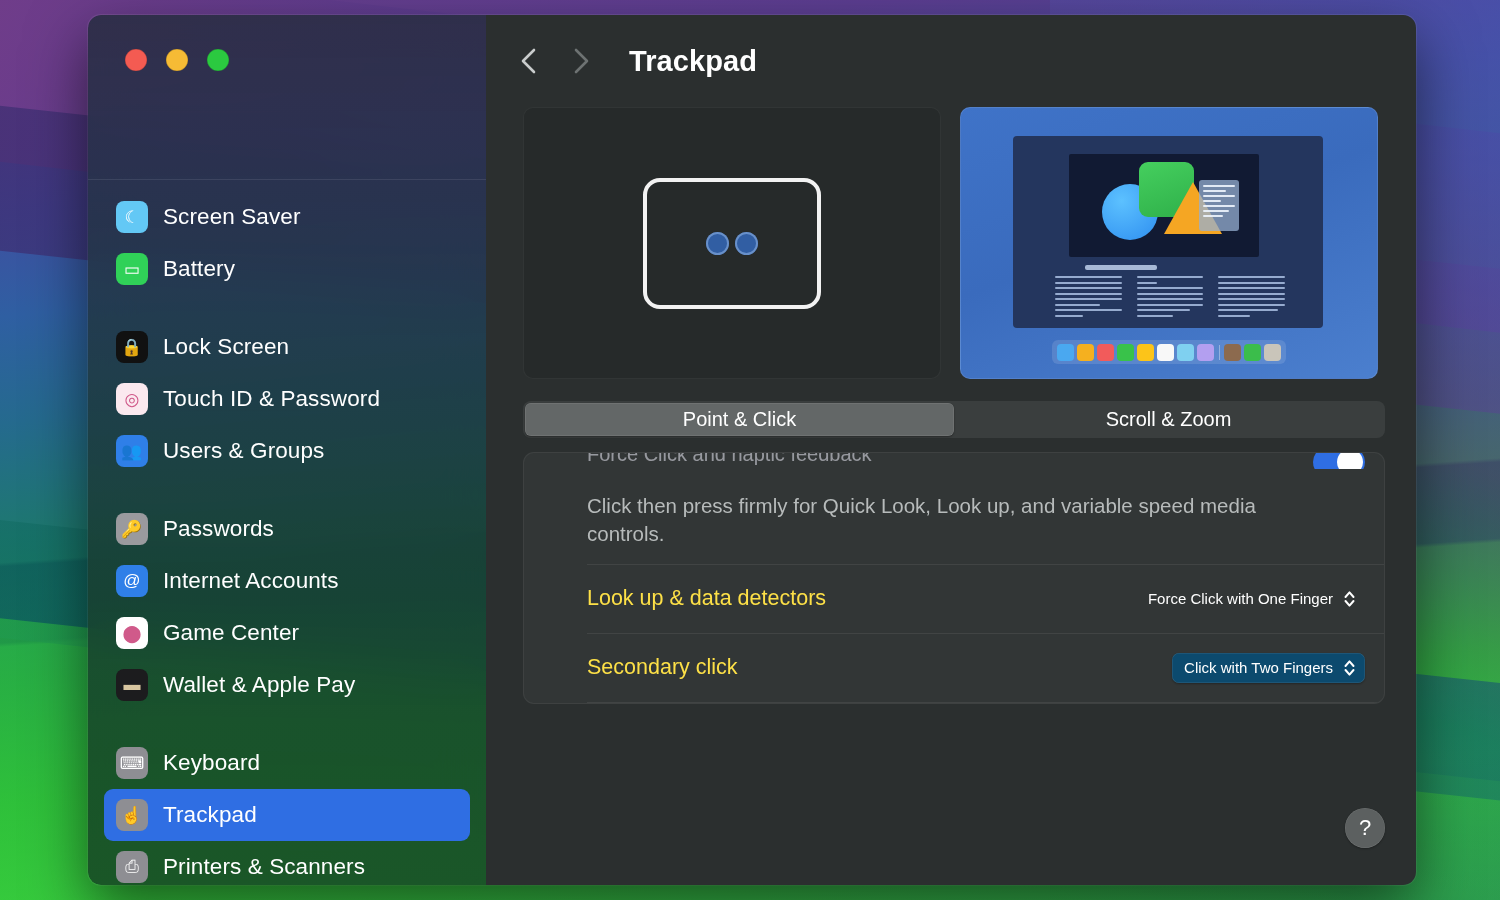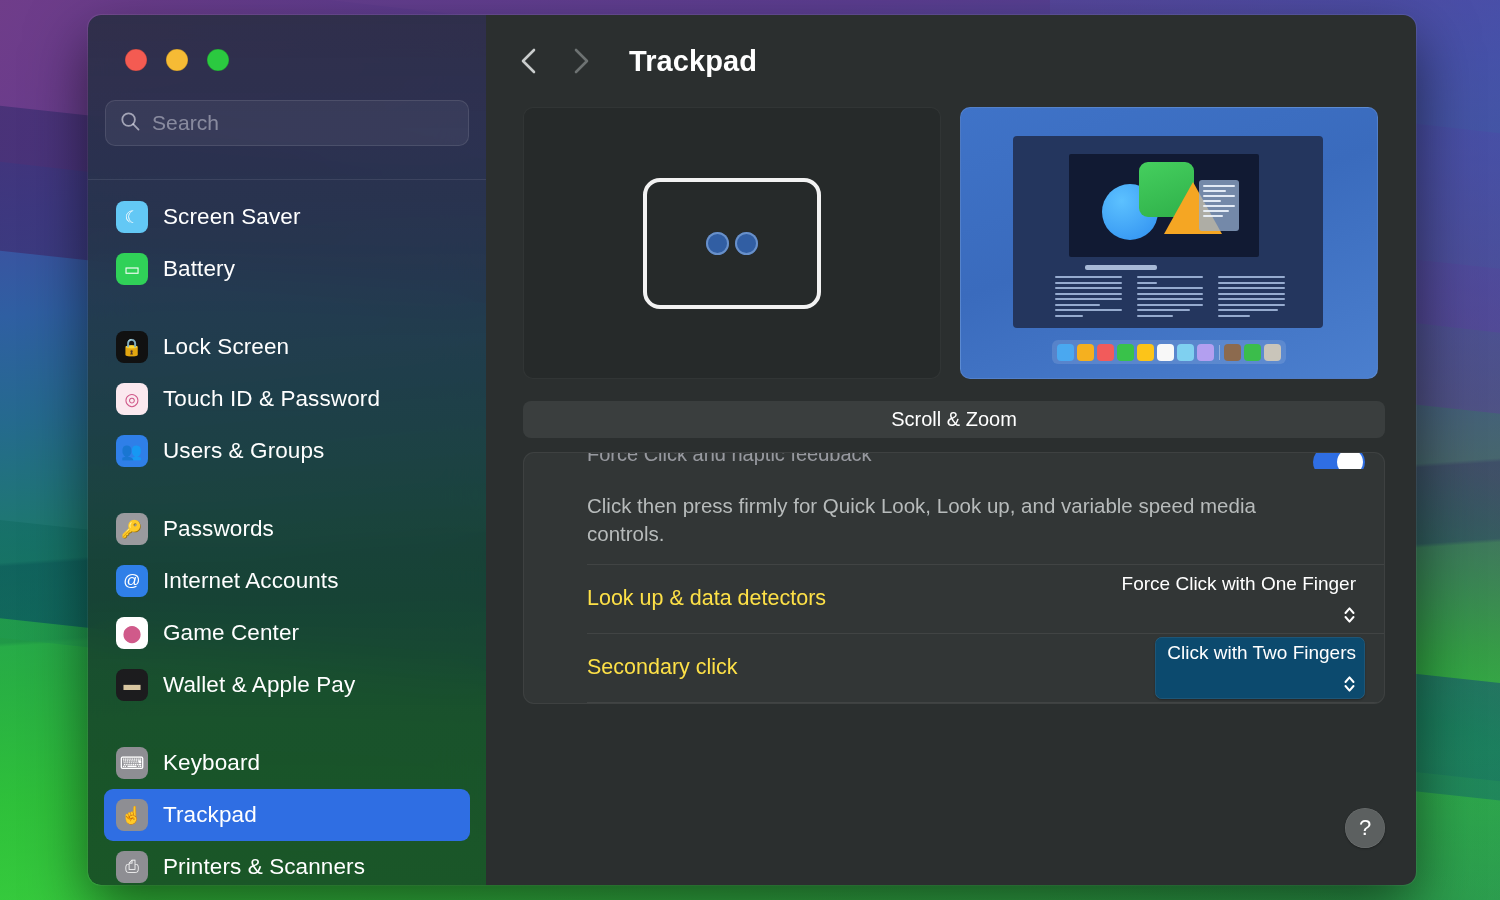--- a/index.html
+++ b/index.html
@@ -252,22 +252,22 @@
 
   .orow{
     display:flex; align-items:center; justify-content:space-between;
     padding:0 19px; height:68px;
   }
   .orow.tall{ height:92px; align-items:flex-start; padding-top:15px; }
   .orow .title{ color:#fde047; font-size:21.5px; }
   .orow .sub{ color:#a9adad; font-size:19.5px; margin-top:4px; }
 
   .popup{
-    display:inline-flex; align-items:flex-end; gap:10px;
-    color:#fff; font-size:19px; padding:5px 9px 5px 12px; border-radius:7px;flex-direction:column;
+    display:inline-flex; align-items:center; gap:10px;
+    color:#fff; font-size:15px; padding:5px 9px 5px 12px; border-radius:7px;
   }
   .popup.raised{
     background:#0c4a6e;
     box-shadow:0 1px 2px rgba(0,0,0,.3), inset 0 0 0 .5px rgba(255,255,255,.14);
   }
   .chev{ display:flex; flex-direction:column; gap:2px; line-height:0; }
   .chev svg{ display:block; }
 
   .switch{
     width:52px; height:30px; border-radius:15px; background:#5a5e5e;
@@ -312,29 +312,20 @@
 <div id="window">
 
   <div id="sidebar">
 
     <div class="traffic">
       <div class="tl red"></div>
       <div class="tl yel"></div>
       <div class="tl grn"></div>
     </div>
 
-    <div class="searchbox">
-      <span>
-        <svg width="21" height="21" viewBox="0 0 22 22">
-          <circle cx="9" cy="9" r="6.6" fill="none" stroke="rgba(235,235,245,.6)" stroke-width="1.9"></circle>
-          <line x1="13.8" y1="13.8" x2="19.4" y2="19.4" stroke="rgba(235,235,245,.6)" stroke-width="1.9" stroke-linecap="round"></line>
-        </svg>
-      </span>
-      <span class="search-ph">Search</span>
-    </div>
 
     <div class="side-divider"></div>
 
     <div id="sidelist">
         <div class="srow">
           <div class="ico" style="background: rgb(99, 200, 245); color: rgb(255, 255, 255);">☾</div>
           <div class="lbl">Screen Saver</div>
         </div>
         <div class="srow">
           <div class="ico" style="background: rgb(48, 209, 88); color: rgb(255, 255, 255);">▭</div>
@@ -477,20 +468,23 @@
               <div class="dk" style="background: rgb(179, 159, 240);"></div>
               <div class="dksep"></div>
               <div class="dk" style="background: rgb(140, 106, 78);"></div>
               <div class="dk" style="background: rgb(59, 189, 75);"></div>
               <div class="dk" style="background: rgb(201, 197, 186);"></div>
             </div>
         </div>
       </div>
 
       <div class="tabs">
+          <div class="tab active">
+            <span>Point &amp; Click</span>
+          </div>
           <div class="tab">
             <span>Scroll &amp; Zoom</span>
           </div>
         </div>
 
       <div class="card">
 
         <div class="clipped">
           <div class="ghost">Force Click and haptic feedback</div>
           <div class="tgl"></div>

